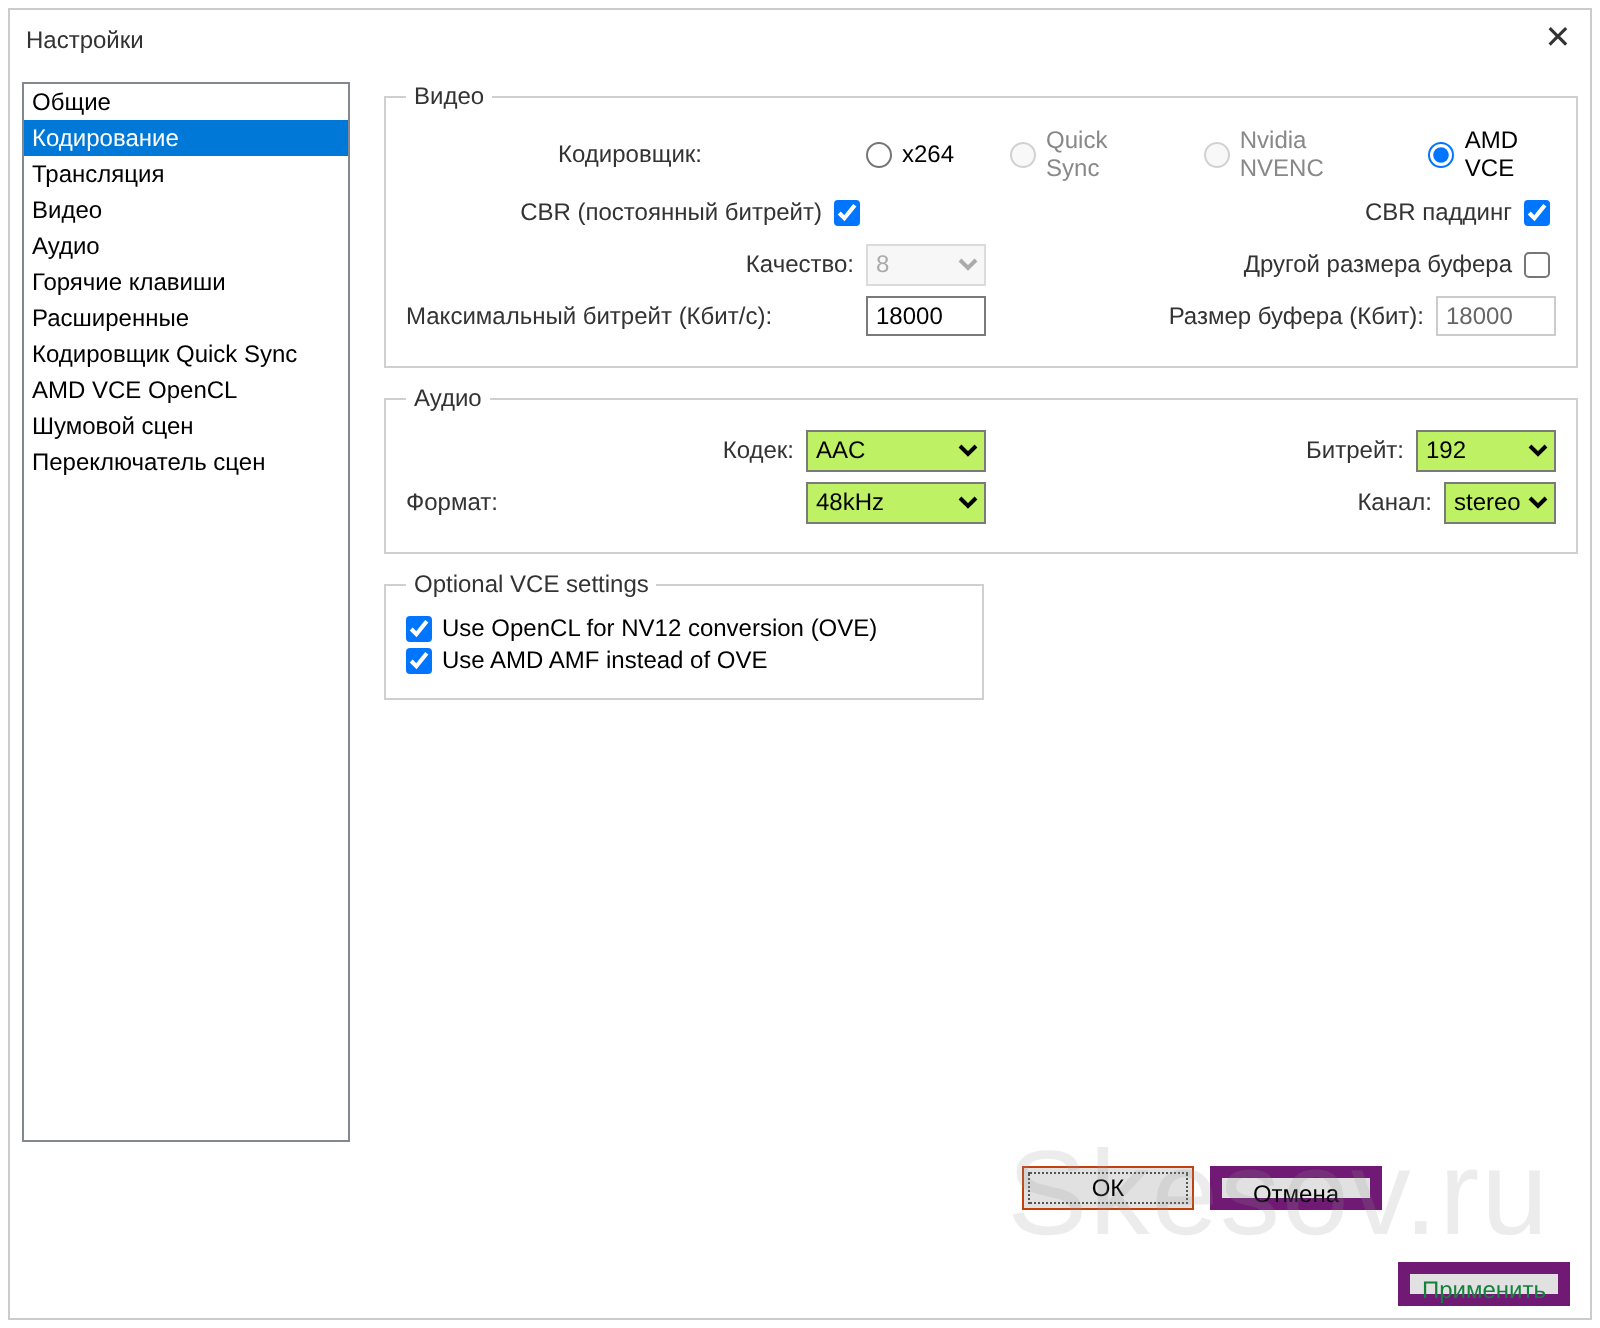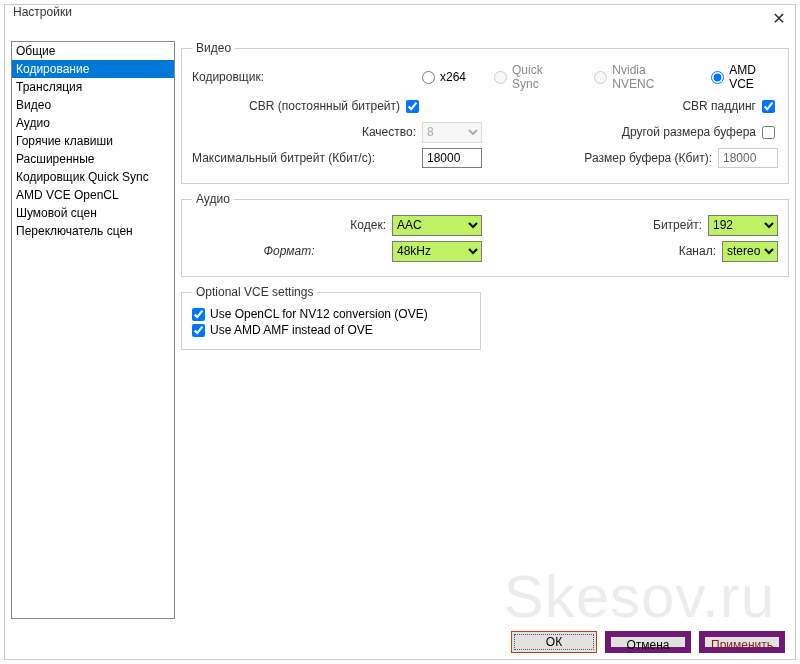--- a/index.html
+++ b/index.html
@@ -1,21 +1,21 @@
 <!DOCTYPE html>
 <html><head>
 <meta charset="utf-8">
 <style>
   * { box-sizing: border-box; font-family: 'Segoe UI', Tahoma, sans-serif; font-size: 12px; }
   body { margin: 0; background: #fff; padding: 4px; }
   .dialog { width: 792px; height: 656px; border: 1px solid #ccc; background: #fff; display: flex; flex-direction: column; position: relative; }
-  .titlebar { height: 30px; display: flex; padding: 0 8px; position: relative; }
+  .titlebar { height: 30px; display: flex; align-items: center; padding: 0 8px; position: relative; }
   .titlebar .title { color: #333; }
   .titlebar .close { position: absolute; right: 6px; top: 4px; font-size: 16px; color: #333; cursor: pointer; width: 20px; text-align: center; }
-  .body { flex: 1; display: flex; padding: 6px; gap: 6px; overflow: hidden; }
+  .body { flex: 1; display: flex; padding: 6px; gap: 17px; overflow: hidden; }
   .sidebar { width: 164px; border: 1px solid #828790; background: #fff; overflow-y: auto; }
   .sidebar .item { padding: 2px 4px; cursor: pointer; white-space: nowrap; }
   .sidebar .item.selected { background: #0078d7; color: #fff; }
   .main { flex: 1; display: flex; flex-direction: column; }
   fieldset { border: 1px solid #d0d0d0; margin: 0 0 8px 0; padding: 8px 10px 10px 10px; }
   legend { padding: 0 4px; color: #333; }
   .row { display: flex; align-items: center; margin-bottom: 4px; min-height: 22px; }
   .label { text-align: right; padding-right: 6px; color: #333; white-space: nowrap; }
   .col-left { display: flex; align-items: center; }
   .col-right { display: flex; align-items: center; margin-left: auto; }
@@ -24,21 +24,21 @@
   select { height: 21px; border: 1px solid #7a7a7a; background: #bef264; }
   select:disabled { color: #888; border-color: #ccc; background: #f5f5f5; }
   input[type="checkbox"], input[type="radio"] { margin: 0 3px 0 0; vertical-align: middle; }
   input[type="radio"]:disabled + span { color: #888; }
   .radio-group { display: flex; align-items: center; gap: 28px; }
   .radio-opt { display: flex; align-items: center; }
   .radio-opt span { margin-left: 2px; }
   .buttons { display: flex; justify-content: flex-end; gap: 8px; padding: 6px 10px; }
   button.dlg { width: 86px; height: 22px; border: 6px solid #701a75; background: #e1e1e1; cursor: pointer; }
   button.dlg.default { border: 1px solid #c2410c; outline: 1px dotted #555; outline-offset: -4px; }
-  button.dlg:disabled { color: #7f1d1d; }
+  button.dlg:disabled { color: #15803d; margin-top: 48px; }
   .watermark { position: absolute; right: 20px; bottom: 28px; font-size: 60px; font-weight: 300; color: rgba(150,150,150,0.18); font-family: Arial, sans-serif; pointer-events: none; z-index: 10; letter-spacing: 1px; }
   .chk-line { display: flex; align-items: flex-end; margin-bottom: 2px; }
   .chk-line label { margin-left: 2px; }
 </style>
 </head>
 <body>
 
 <div class="dialog">
   <div class="titlebar">
     <span class="title">Настройки</span>
@@ -57,21 +57,21 @@
       <div class="item">AMD VCE OpenCL</div>
       <div class="item">Шумовой сцен</div>
       <div class="item">Переключатель сцен</div>
     </div>
     <div class="main">
 
       <fieldset>
         <legend>Видео</legend>
 
         <div class="row">
-          <div class="col-left" style="width:230px; justify-content:flex-start;">
+          <div class="col-left" style="width:230px; justify-content:center;">
             <span class="label">Кодировщик:</span>
           </div>
           <div class="radio-group" style="flex:1;">
             <label class="radio-opt">
                 <input type="radio" name="enc" style="">
                 <span>x264</span>
               </label>
             <label class="radio-opt">
                 <input type="radio" name="enc" disabled="" style="">
                 <span>Quick Sync</span>
@@ -129,21 +129,21 @@
             <span class="label">Кодек:</span>
           </div>
           <select style="width:90px;"><option>AAC</option></select>
           <div class="col-right">
             <span class="label">Битрейт:</span>
             <select style="width:70px;"><option>192</option></select>
           </div>
         </div>
 
         <div class="row">
-          <div class="col-left" style="width:200px; justify-content:center;font-style:italic;">
+          <div class="col-left" style="width:200px; justify-content:flex-start;">
             <span class="label">Формат:</span>
           </div>
           <select style="width:90px;"><option>48kHz</option></select>
           <div class="col-right">
             <span class="label">Канал:</span>
             <select style="width:56px;"><option>stereo</option></select>
           </div>
         </div>
       </fieldset>
 

